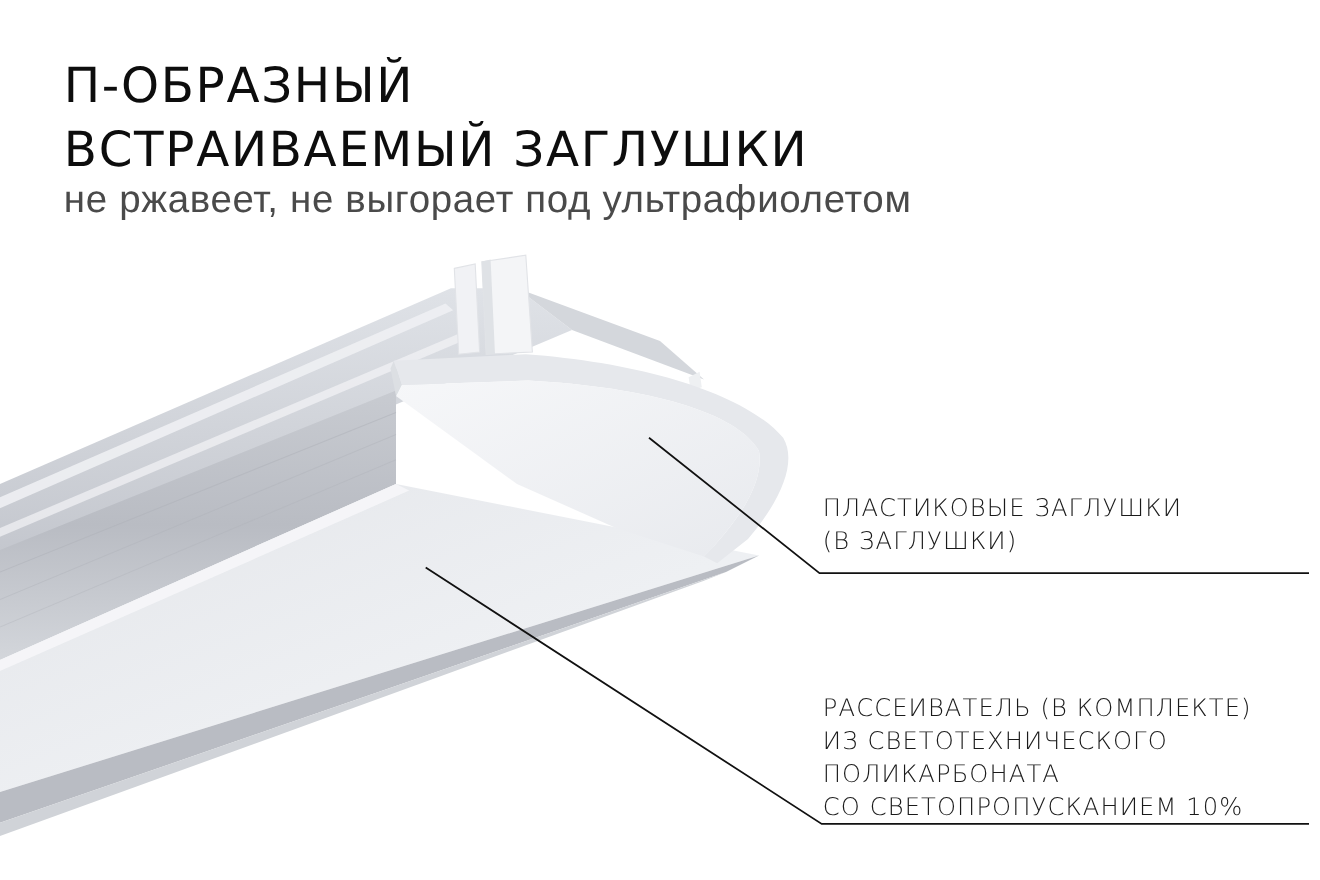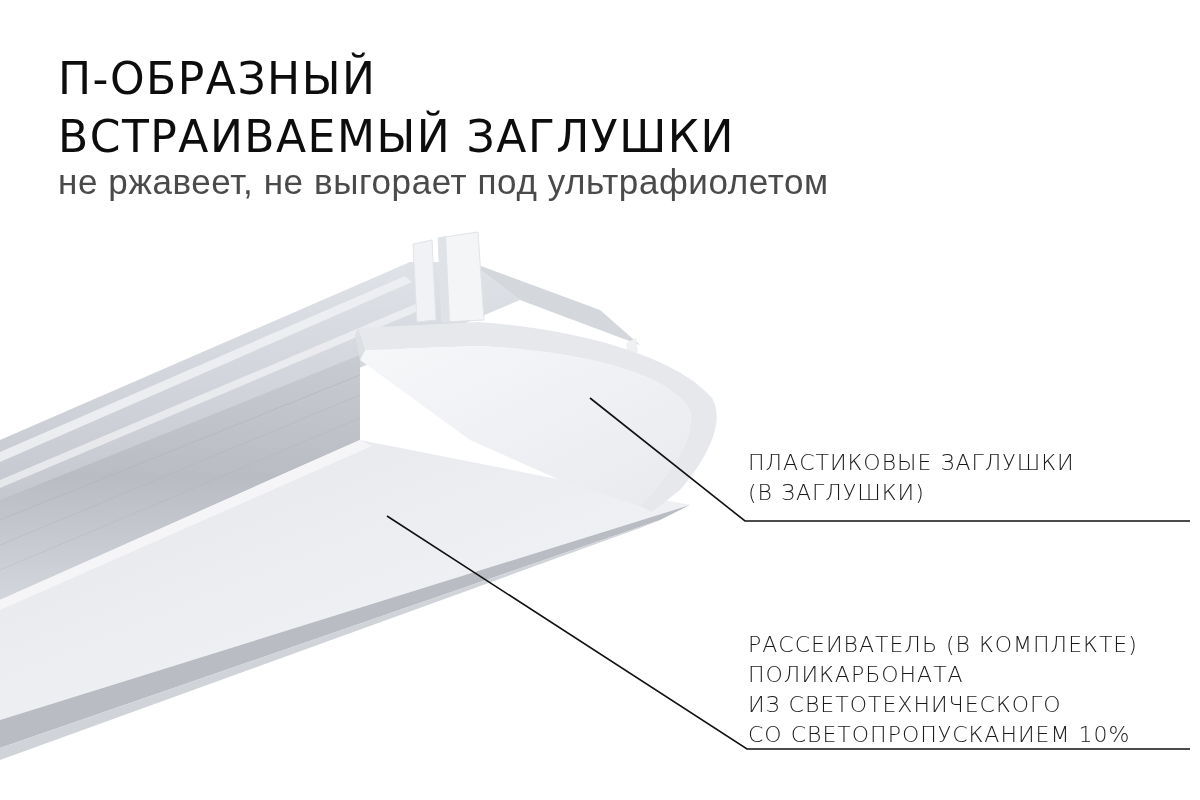--- a/index.html
+++ b/index.html
@@ -107,16 +107,16 @@
   </g>
 </svg>
 
 <div class="callout-text callout-1">
   <div>ПЛАСТИКОВЫЕ ЗАГЛУШКИ</div>
   <div>(В ЗАГЛУШКИ)</div>
 </div>
 
 <div class="callout-text callout-2">
   <div>РАССЕИВАТЕЛЬ (В КОМПЛЕКТЕ)</div>
+  <div>ИЗ СВЕТОТЕХНИЧЕСКОГО</div>
   <div>ПОЛИКАРБОНАТА</div>
-  <div>ИЗ СВЕТОТЕХНИЧЕСКОГО</div>
   <div>СО СВЕТОПРОПУСКАНИЕМ 10%</div>
 </div>
 
 </body></html>

